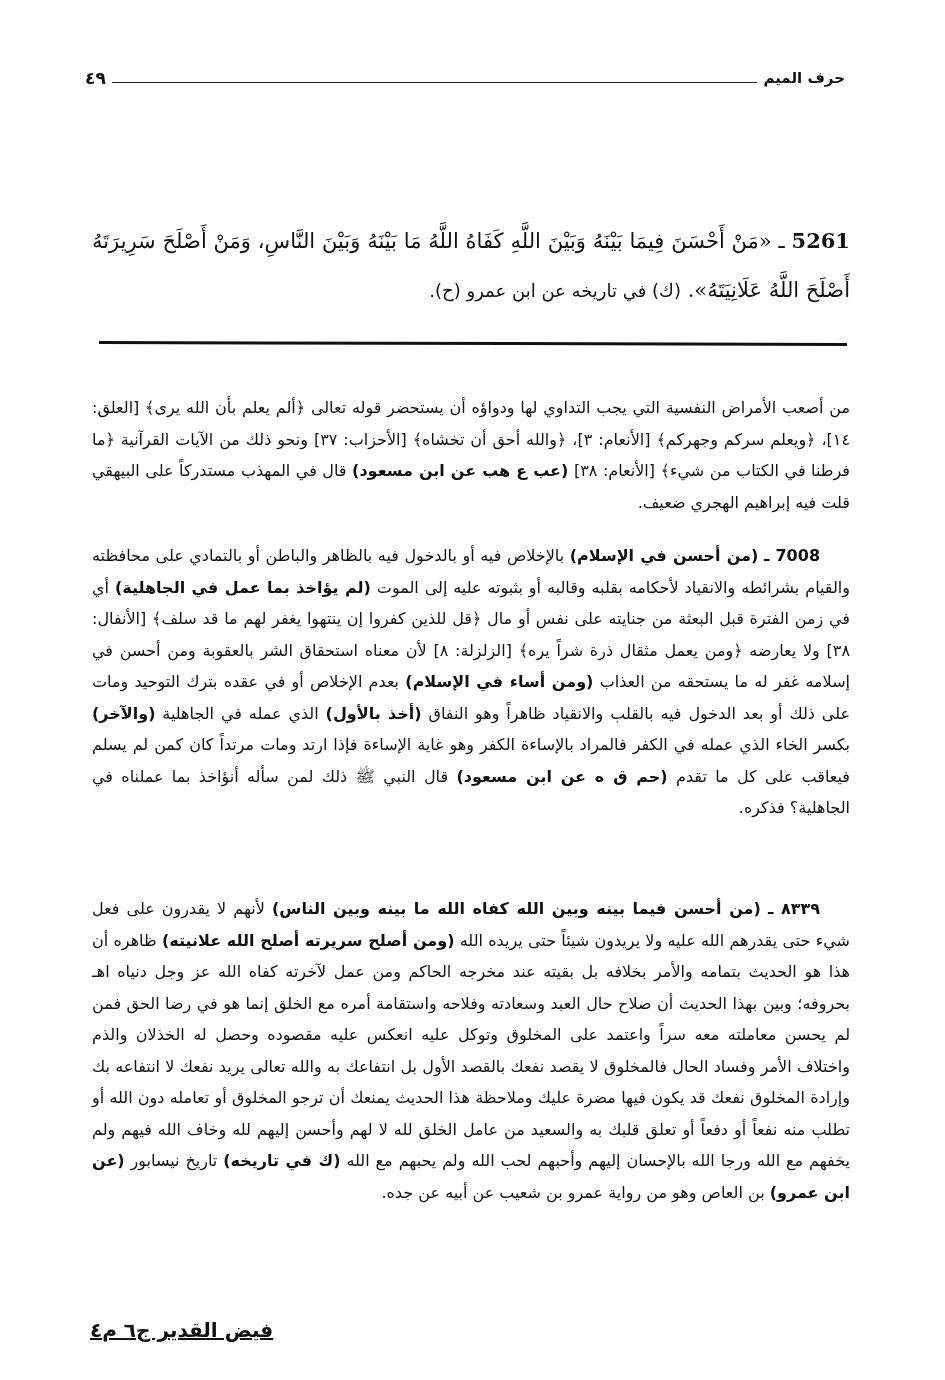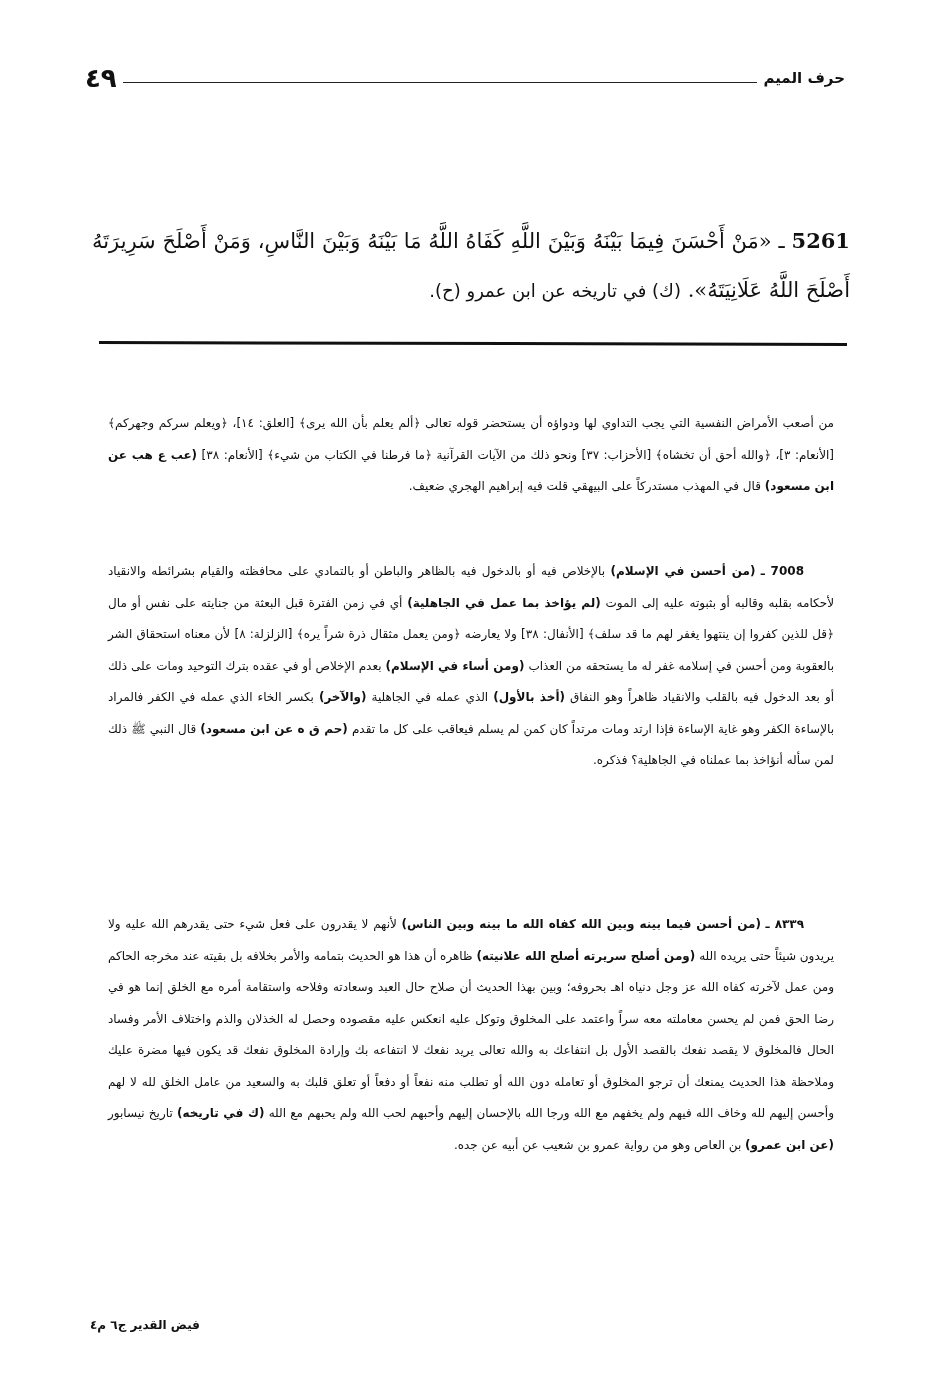--- a/index.html
+++ b/index.html
@@ -8,36 +8,36 @@
     font-family: "DejaVu Serif", "Liberation Serif", serif;
     color: #111;
   }
   .page { position: absolute; left: 0; top: 0; width: 945px; height: 1380px; }
   .header {
     position: absolute; left: 85px; top: 58px; width: 760px; height: 40px;
     direction: rtl; display: flex; align-items: center;
   }
   .header .title { font-family: "DejaVu Sans", sans-serif; font-weight: bold; font-size: 15px; white-space: nowrap; }
   .header .rule { flex: 1; height: 0; border-top: 1.5px solid #222; margin: 8px 6px 0 6px; }
-  .header .pnum { font-family: "DejaVu Sans", sans-serif; font-weight: bold; font-size: 26px; }
+  .header .pnum { font-family: "DejaVu Sans", sans-serif; font-weight: bold; font-size: 17px; }
 
   .hadith-block { position: absolute; left: 92px; width: 758px; direction: rtl; text-align: justify; }
   .hadith { font-family: "DejaVu Serif", serif; font-size: 21px; line-height: 49px; margin: 0; text-align-last: right; }
   .hadith .num { font-weight: bold; }
   .src { font-family: "DejaVu Sans", sans-serif; font-size: 18px; }
 
   .separator { position: absolute; left: 99px; top: 342px; width: 748px; height: 3px; background: #111; transform: rotate(0.15deg); }
 
   .commentary { position: absolute; left: 92px; width: 758px; direction: rtl; text-align: justify; font-family: "DejaVu Sans", sans-serif; }
-  .commentary p { margin: 16px; font-size: 12px; line-height: 31.5px; text-align-last: right; }
+  .commentary p { margin: 0; font-size: 16px; line-height: 31.5px; text-align-last: right; }
   .commentary .b { font-weight: bold; }
 
   .footer {
     position: absolute; left: 90px; top: 1318px; direction: rtl;
-    font-family: "DejaVu Sans", sans-serif; font-weight: bold; font-size: 12px;
+    font-family: "DejaVu Sans", sans-serif; font-weight: bold; font-size: 20px; text-decoration: underline;
   }
 </style>
 </head>
 <body>
 
 <div class="page">
 
   <div class="header">
     <span class="title">حرف الميم</span>
     <span class="rule"></span>

